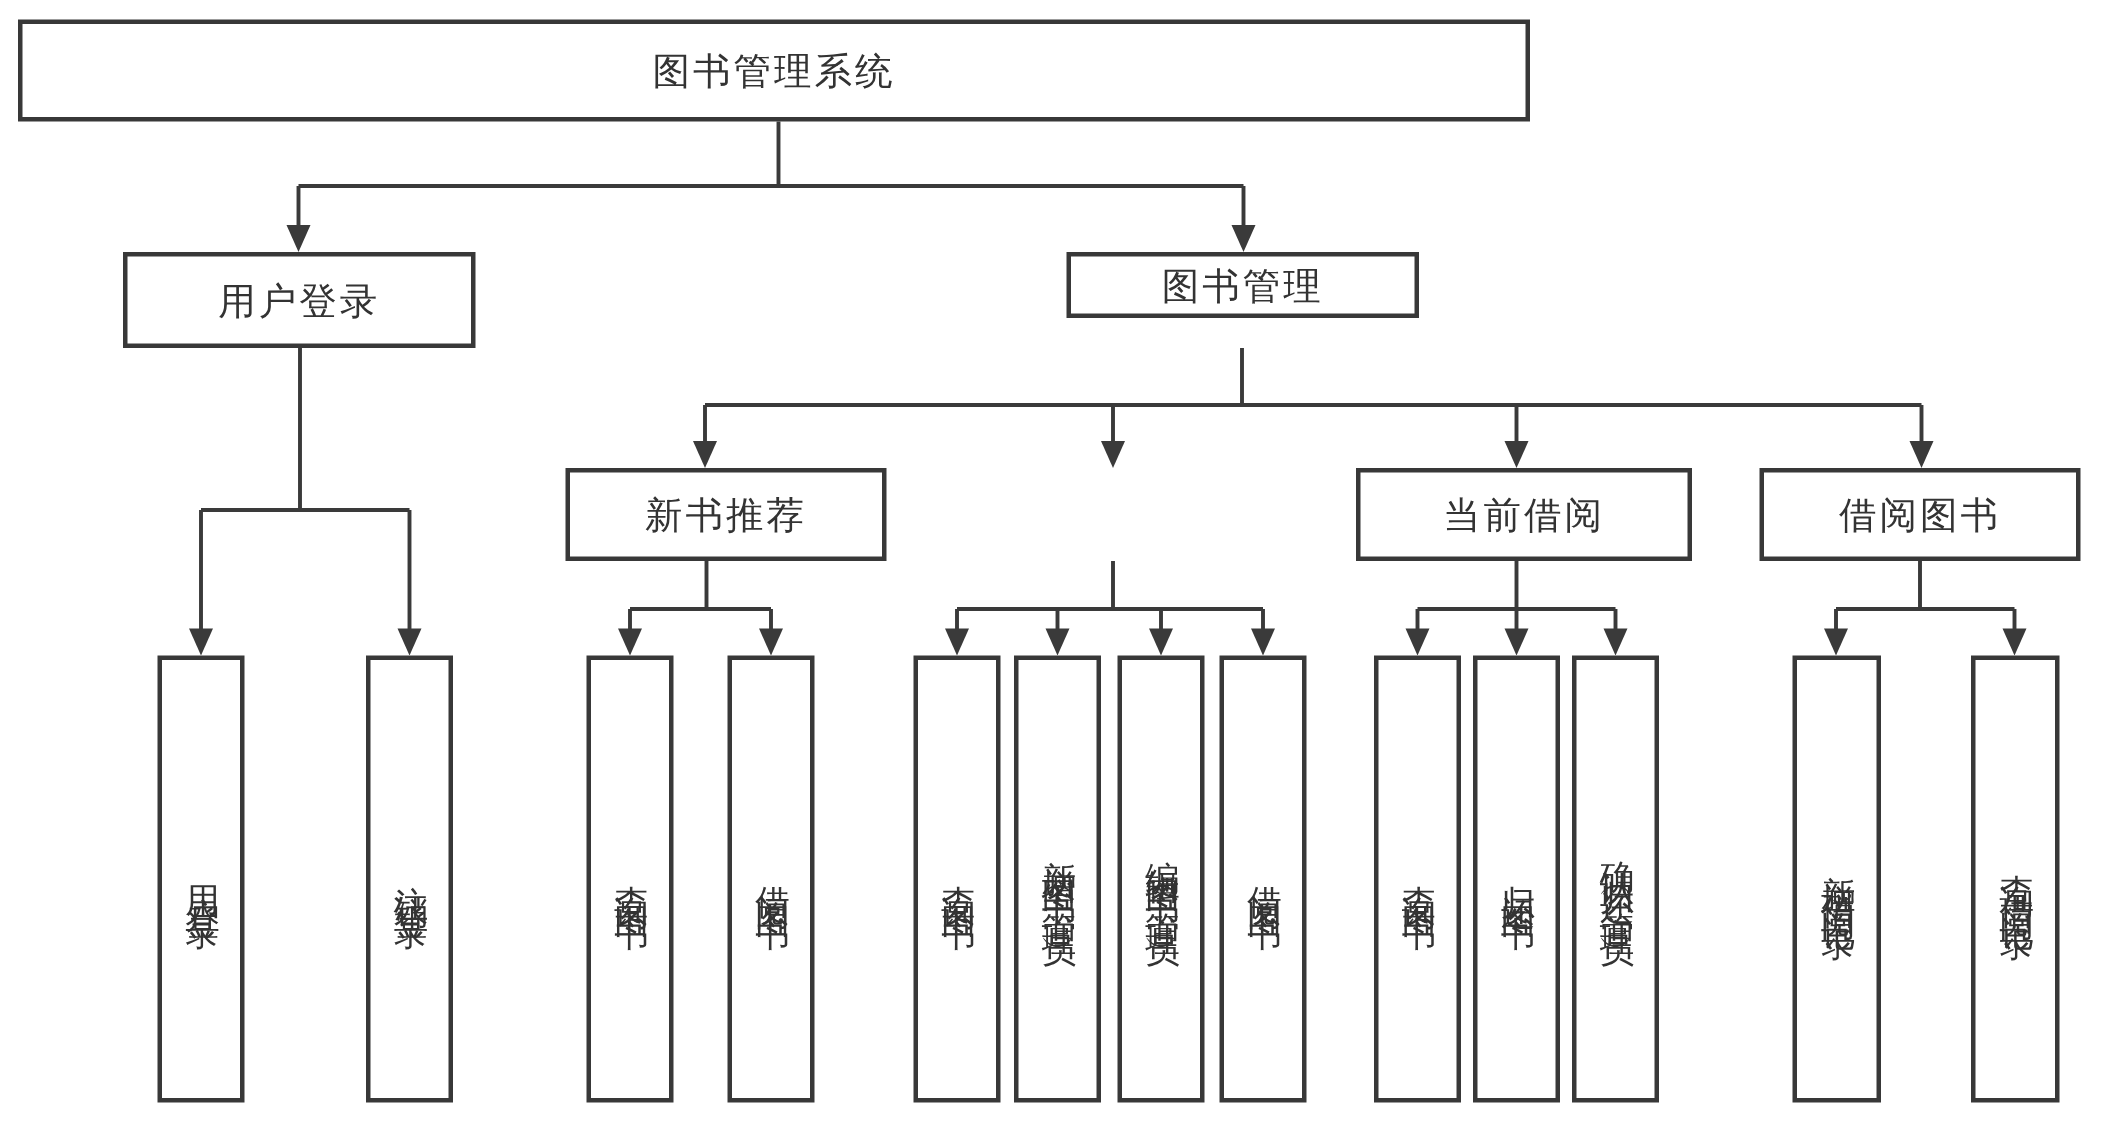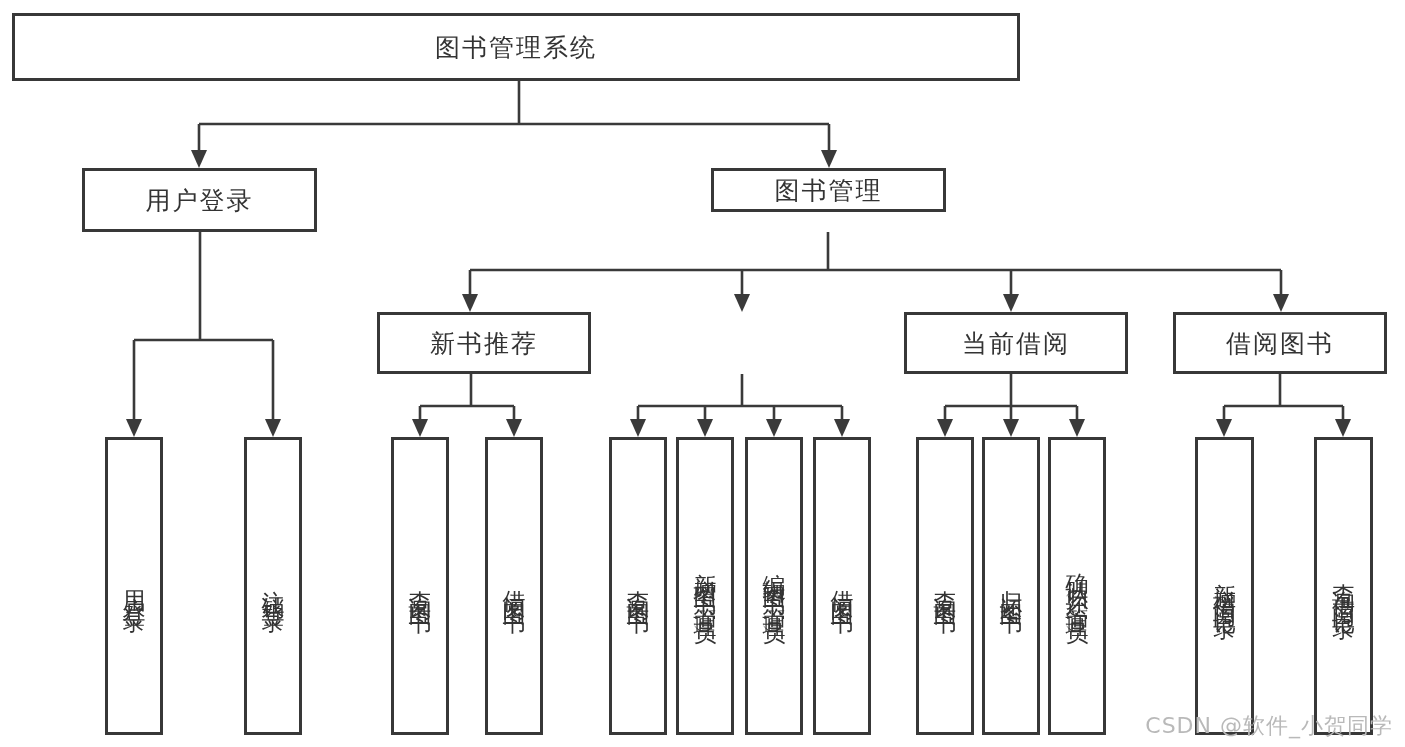--- a/index.html
+++ b/index.html
@@ -153,15 +153,14 @@
   <div class="vnode" style="left:745px; top:437px; width:58px; height:298px;">编辑图书（管理员）</div>
   <div class="vnode" style="left:813px; top:437px; width:58px; height:298px;">借阅图书</div>
 
   <div class="vnode" style="left:916px; top:437px; width:58px; height:298px;">查询图书</div>
   <div class="vnode" style="left:982px; top:437px; width:58px; height:298px;">归还图书</div>
   <div class="vnode" style="left:1048px; top:437px; width:58px; height:298px;">确认归还（管理员）</div>
 
   <div class="vnode" style="left:1195px; top:437px; width:59px; height:298px;">新增借阅记录</div>
   <div class="vnode" style="left:1314px; top:437px; width:59px; height:298px;">查询借阅记录</div>
 
-  <div class="watermark">CSDN @软件_小贺同学</div>
 
 </div>
 
 </body></html>

